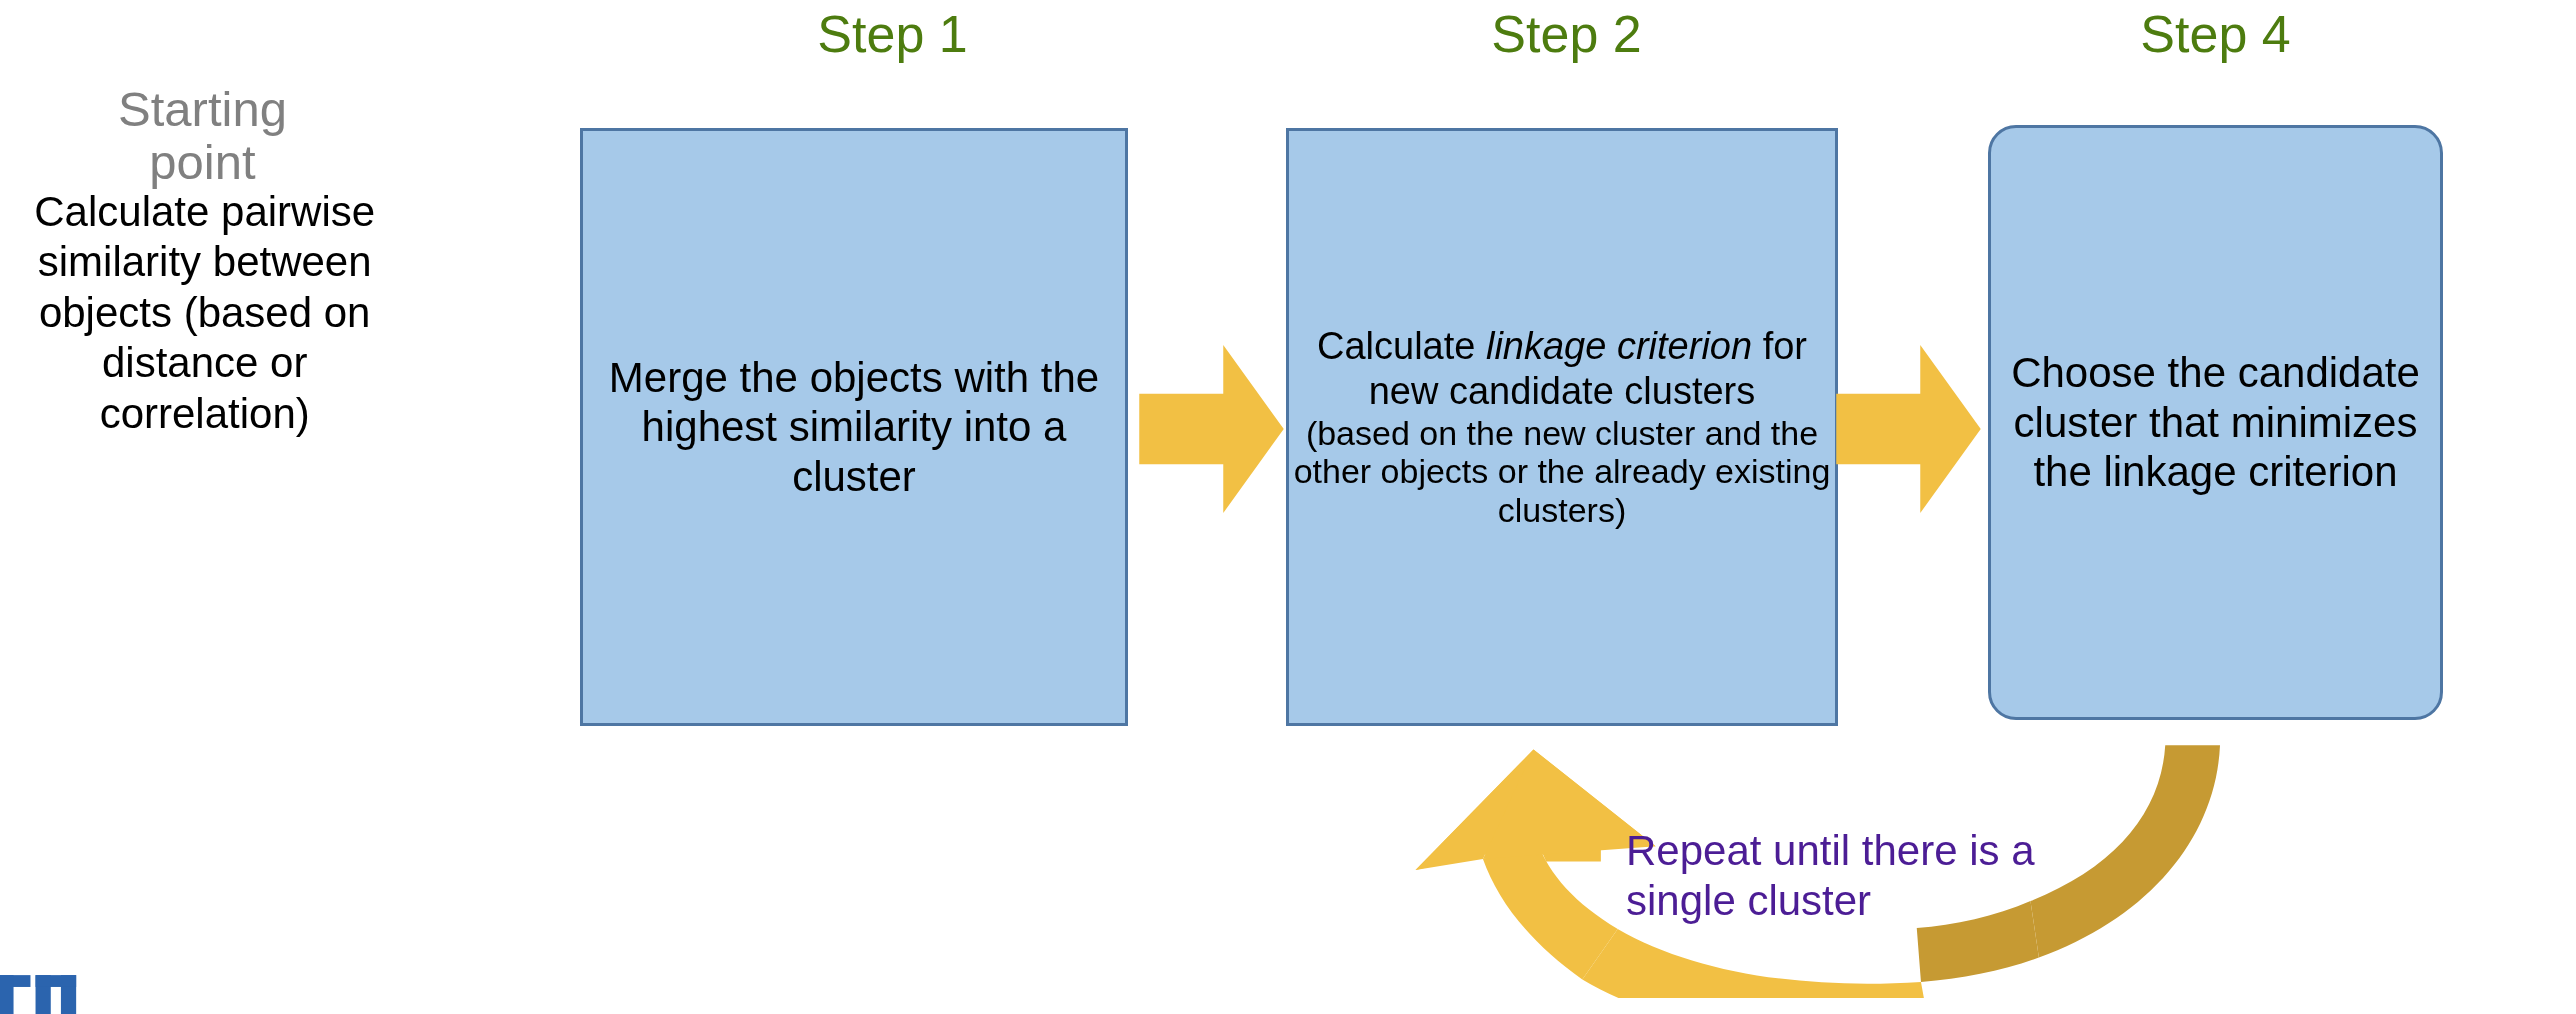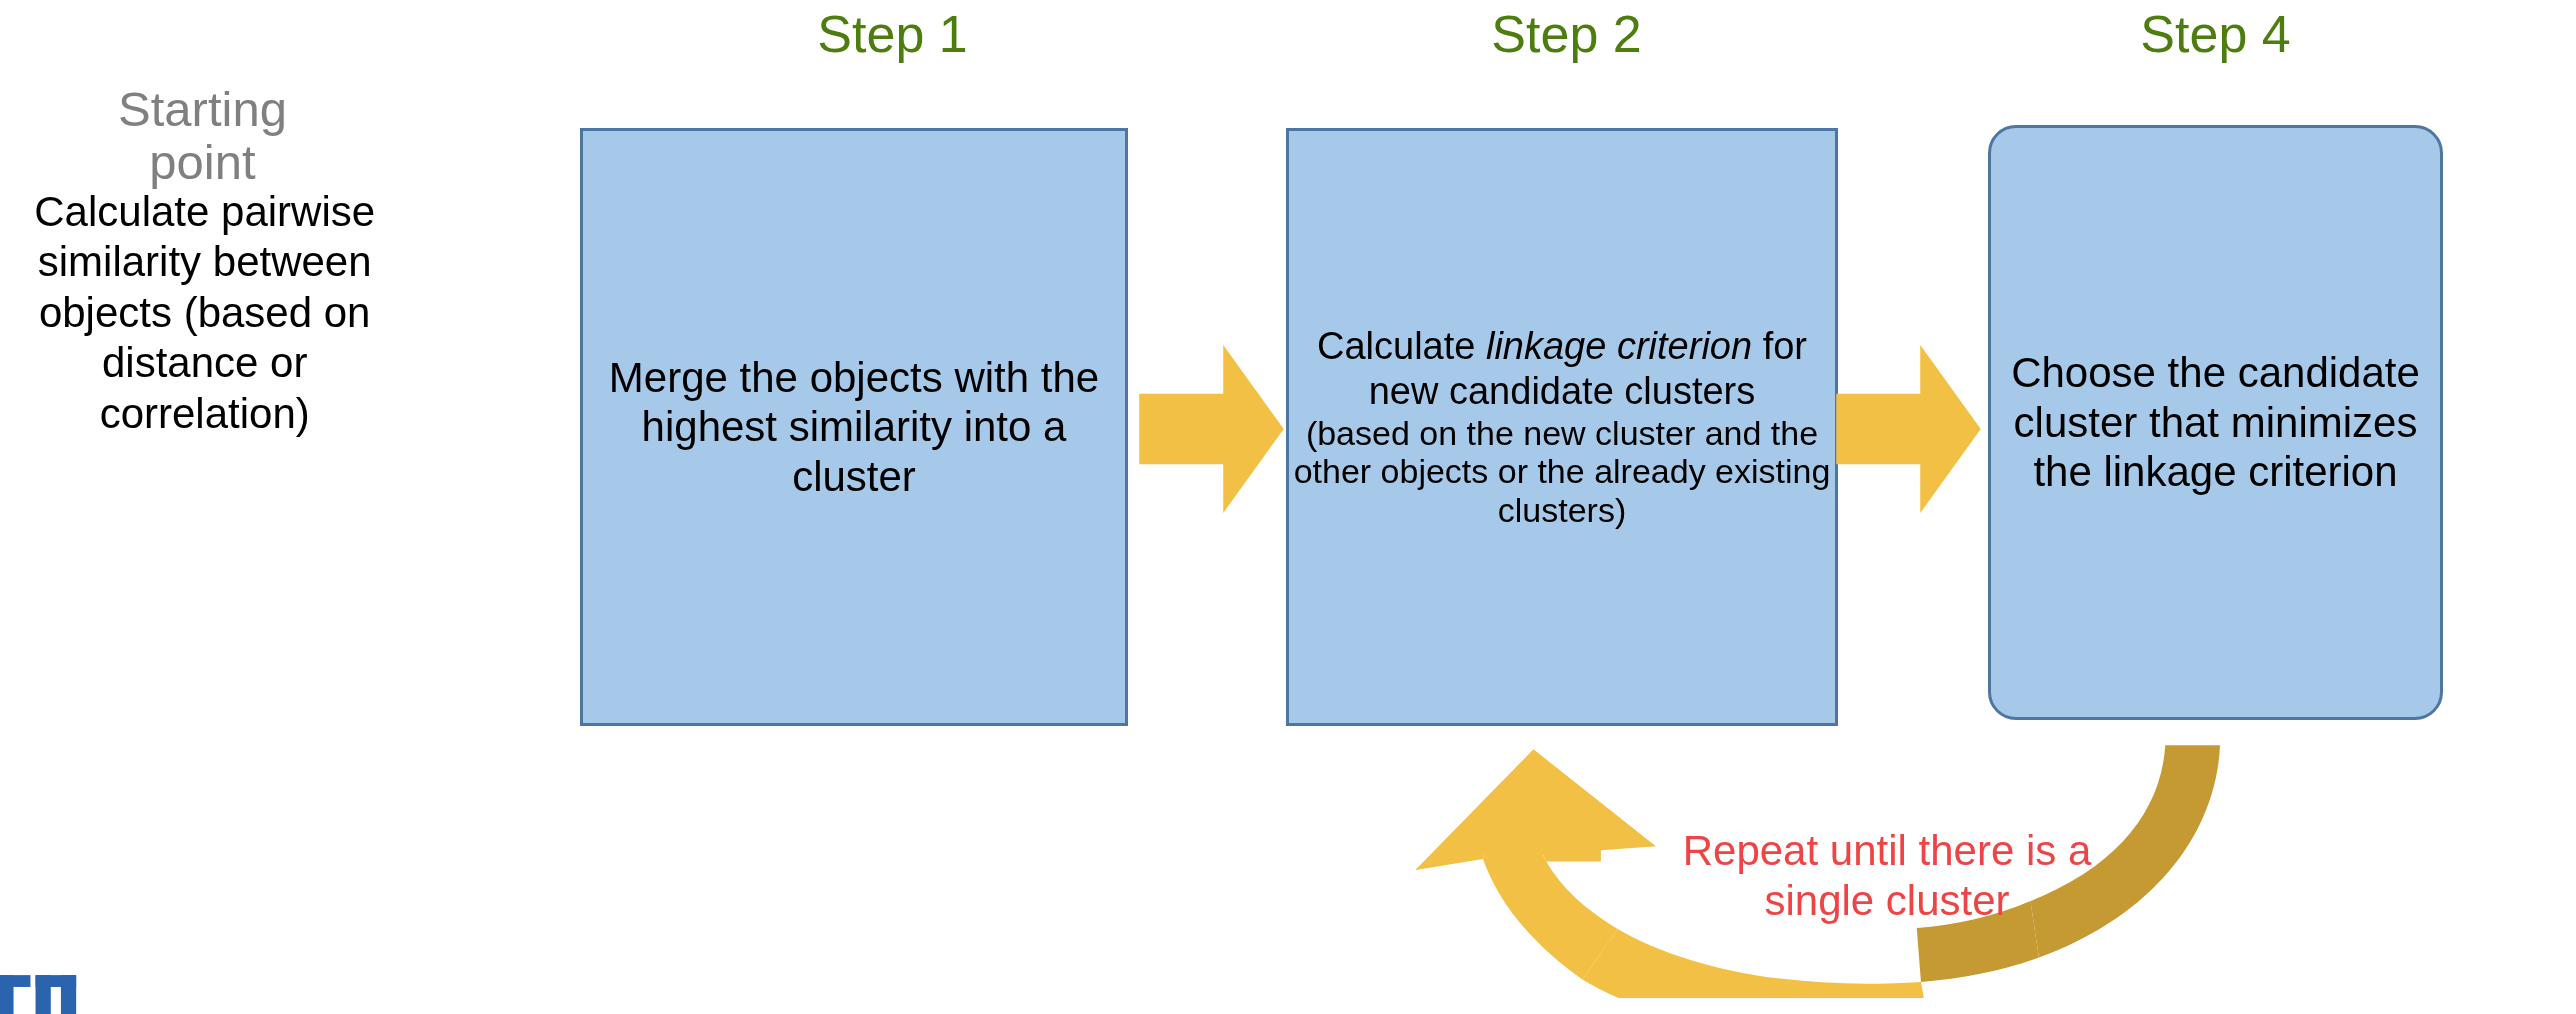--- a/index.html
+++ b/index.html
@@ -106,22 +106,22 @@
     width: 994px;
     height: 278px;
   }
 
   
   #step4-caption {
     position: absolute;
     left: 1626px;
     top: 826px;
     width: 522px;
-    text-align: center;
-    color: #ef4444;
+    text-align: left;
+    color: #4c1d95;
     font-size: 42px;
     line-height: 1.2;
     font-weight: 400;
   }
 
   
   #tum-logo {
     position: absolute;
     left: 0px;
     top: 975px;

